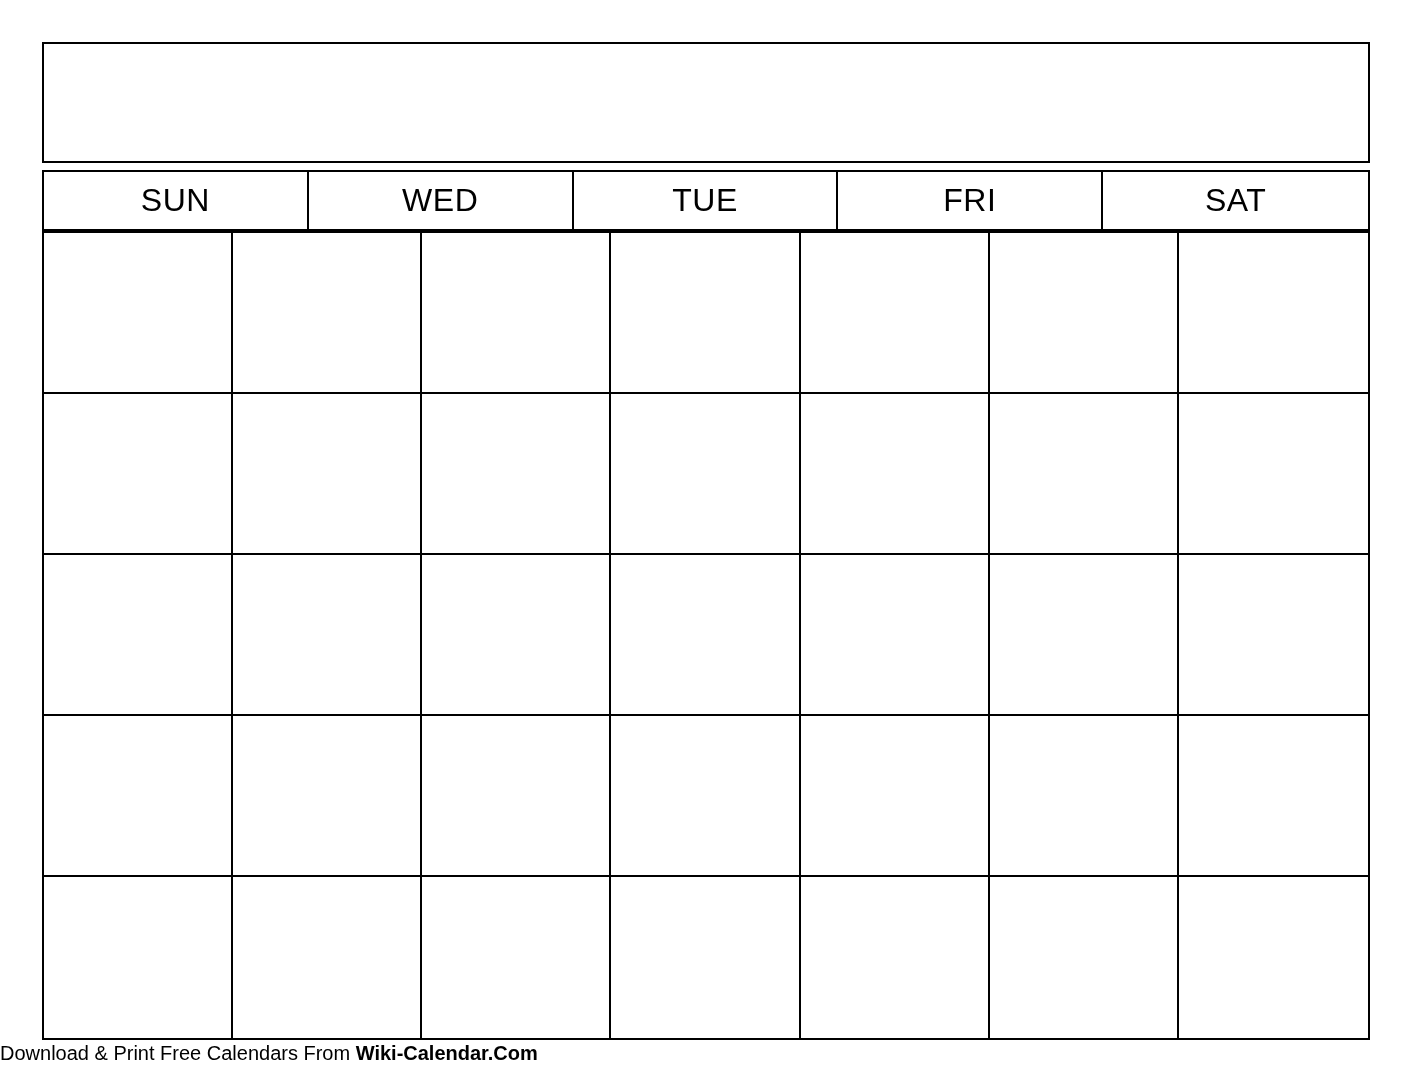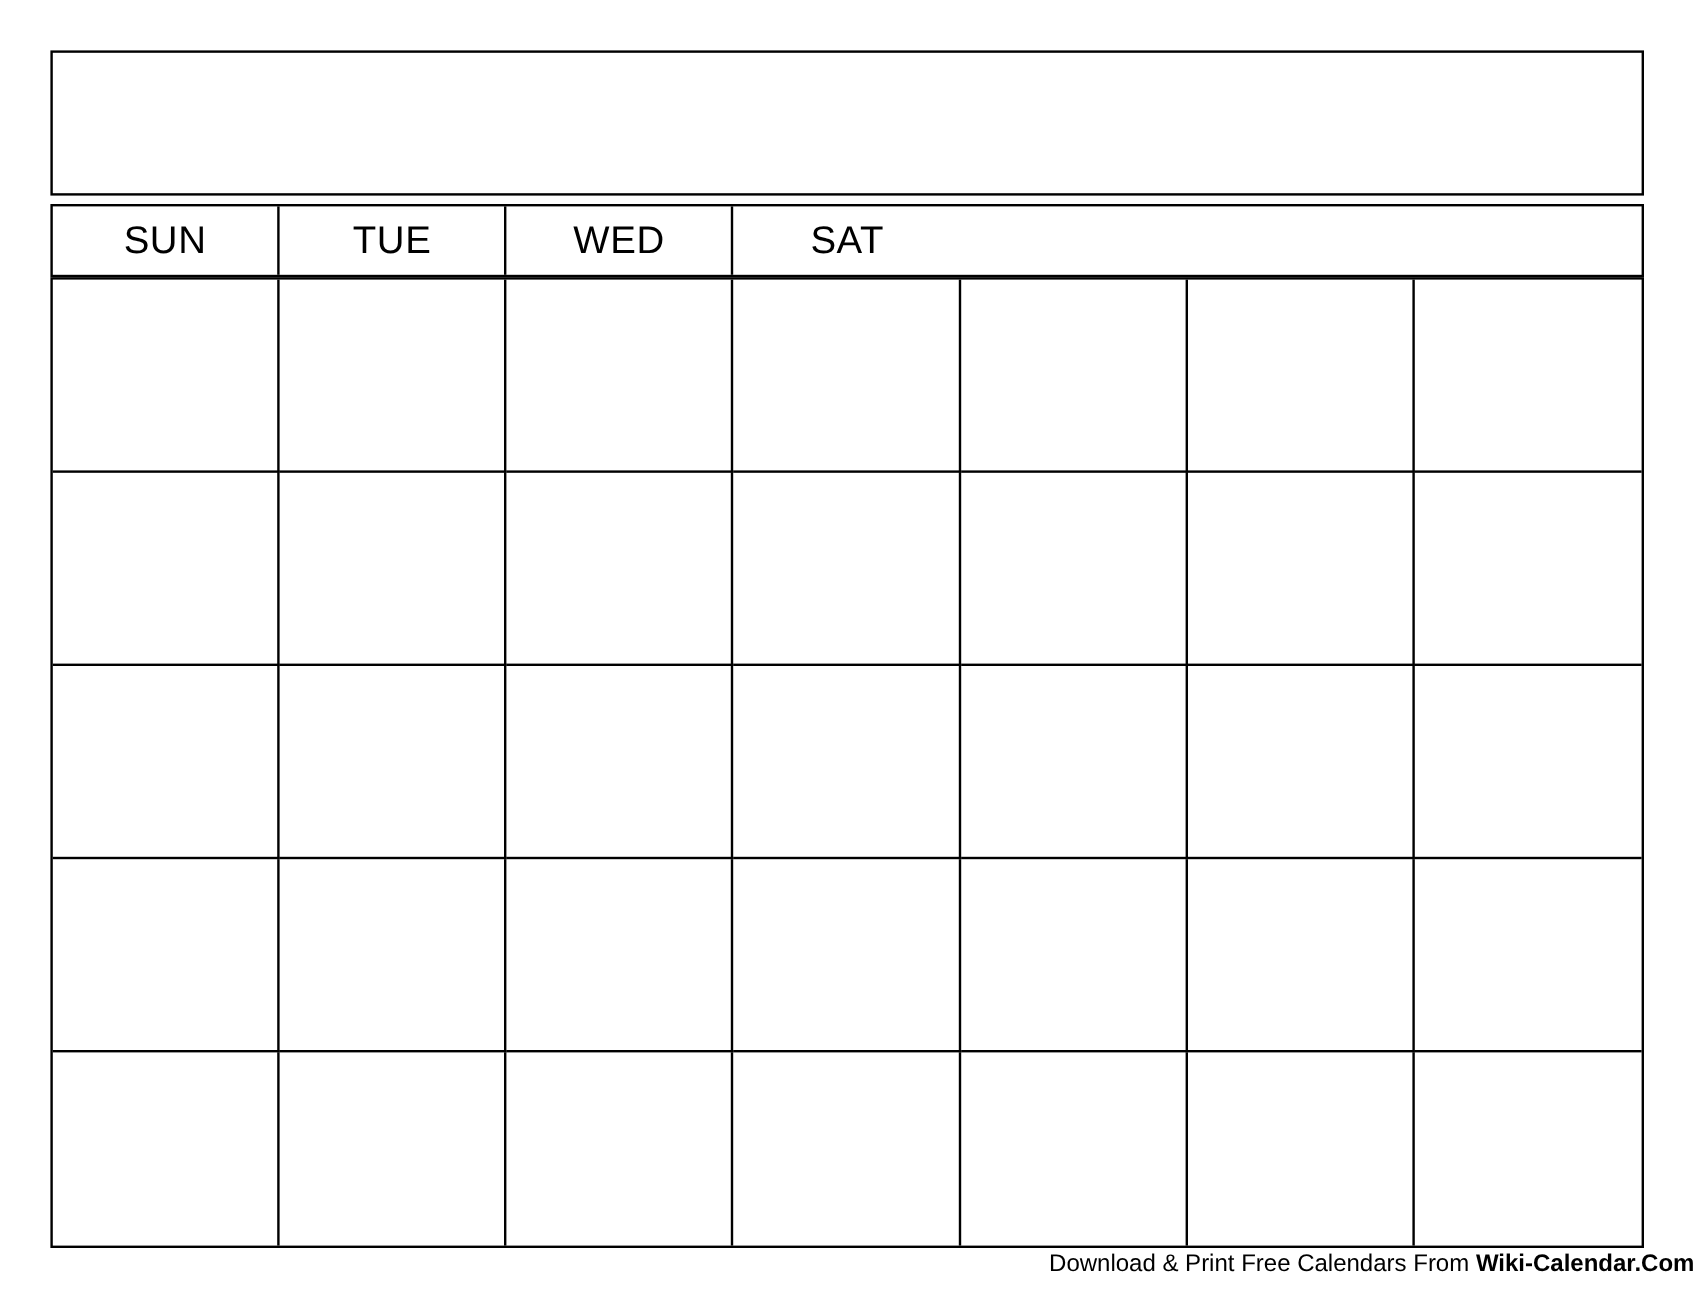--- a/index.html
+++ b/index.html
@@ -27,21 +27,21 @@
     height: 121px;
     border: 2px solid var(--border, #000000);
     background: var(--background, #ffffff);
     margin-bottom: 7px;
   }
   .weekday-row {
     box-sizing: border-box;
     width: 100%;
     height: 61px;
     display: grid;
-    grid-template-columns: repeat(7, 1fr);
+    grid-template-columns: repeat(5, 1fr);
     border: 2px solid var(--border, #000000);
   }
   .weekday-cell {
     display: flex;
     align-items: center;
     justify-content: center;
     font-size: 32px;
     letter-spacing: 0.5px;
     border-right: 2px solid var(--border, #000000);
     overflow: hidden;
@@ -66,40 +66,41 @@
     border-right: none;
   }
   .day-cell:nth-child(n+29) {
     border-bottom: none;
   }
   .footer {
     position: absolute;
     left: 0;
     top: 1041px;
     width: 1412px;
-    text-align: right;
+    text-align: left;
     font-size: 20px;
     line-height: 24px;
     white-space: pre;
   }
   .footer strong {
     font-weight: bold;
   }
 </style>
 </head>
 <body>
 
 <div class="calendar">
 
   <div class="title-box"></div>
 
   <div class="weekday-row">
     <div class="weekday-cell">SUN</div>
+    <div class="weekday-cell">WED</div>
     <div class="weekday-cell">TUE</div>
-    <div class="weekday-cell">WED</div>
+    <div class="weekday-cell">FRI</div>
     <div class="weekday-cell">SAT</div>
   </div>
 
   <div class="day-grid">
     <div class="day-cell"></div>
     <div class="day-cell"></div>
     <div class="day-cell"></div>
     <div class="day-cell"></div>
     <div class="day-cell"></div>
     <div class="day-cell"></div>

